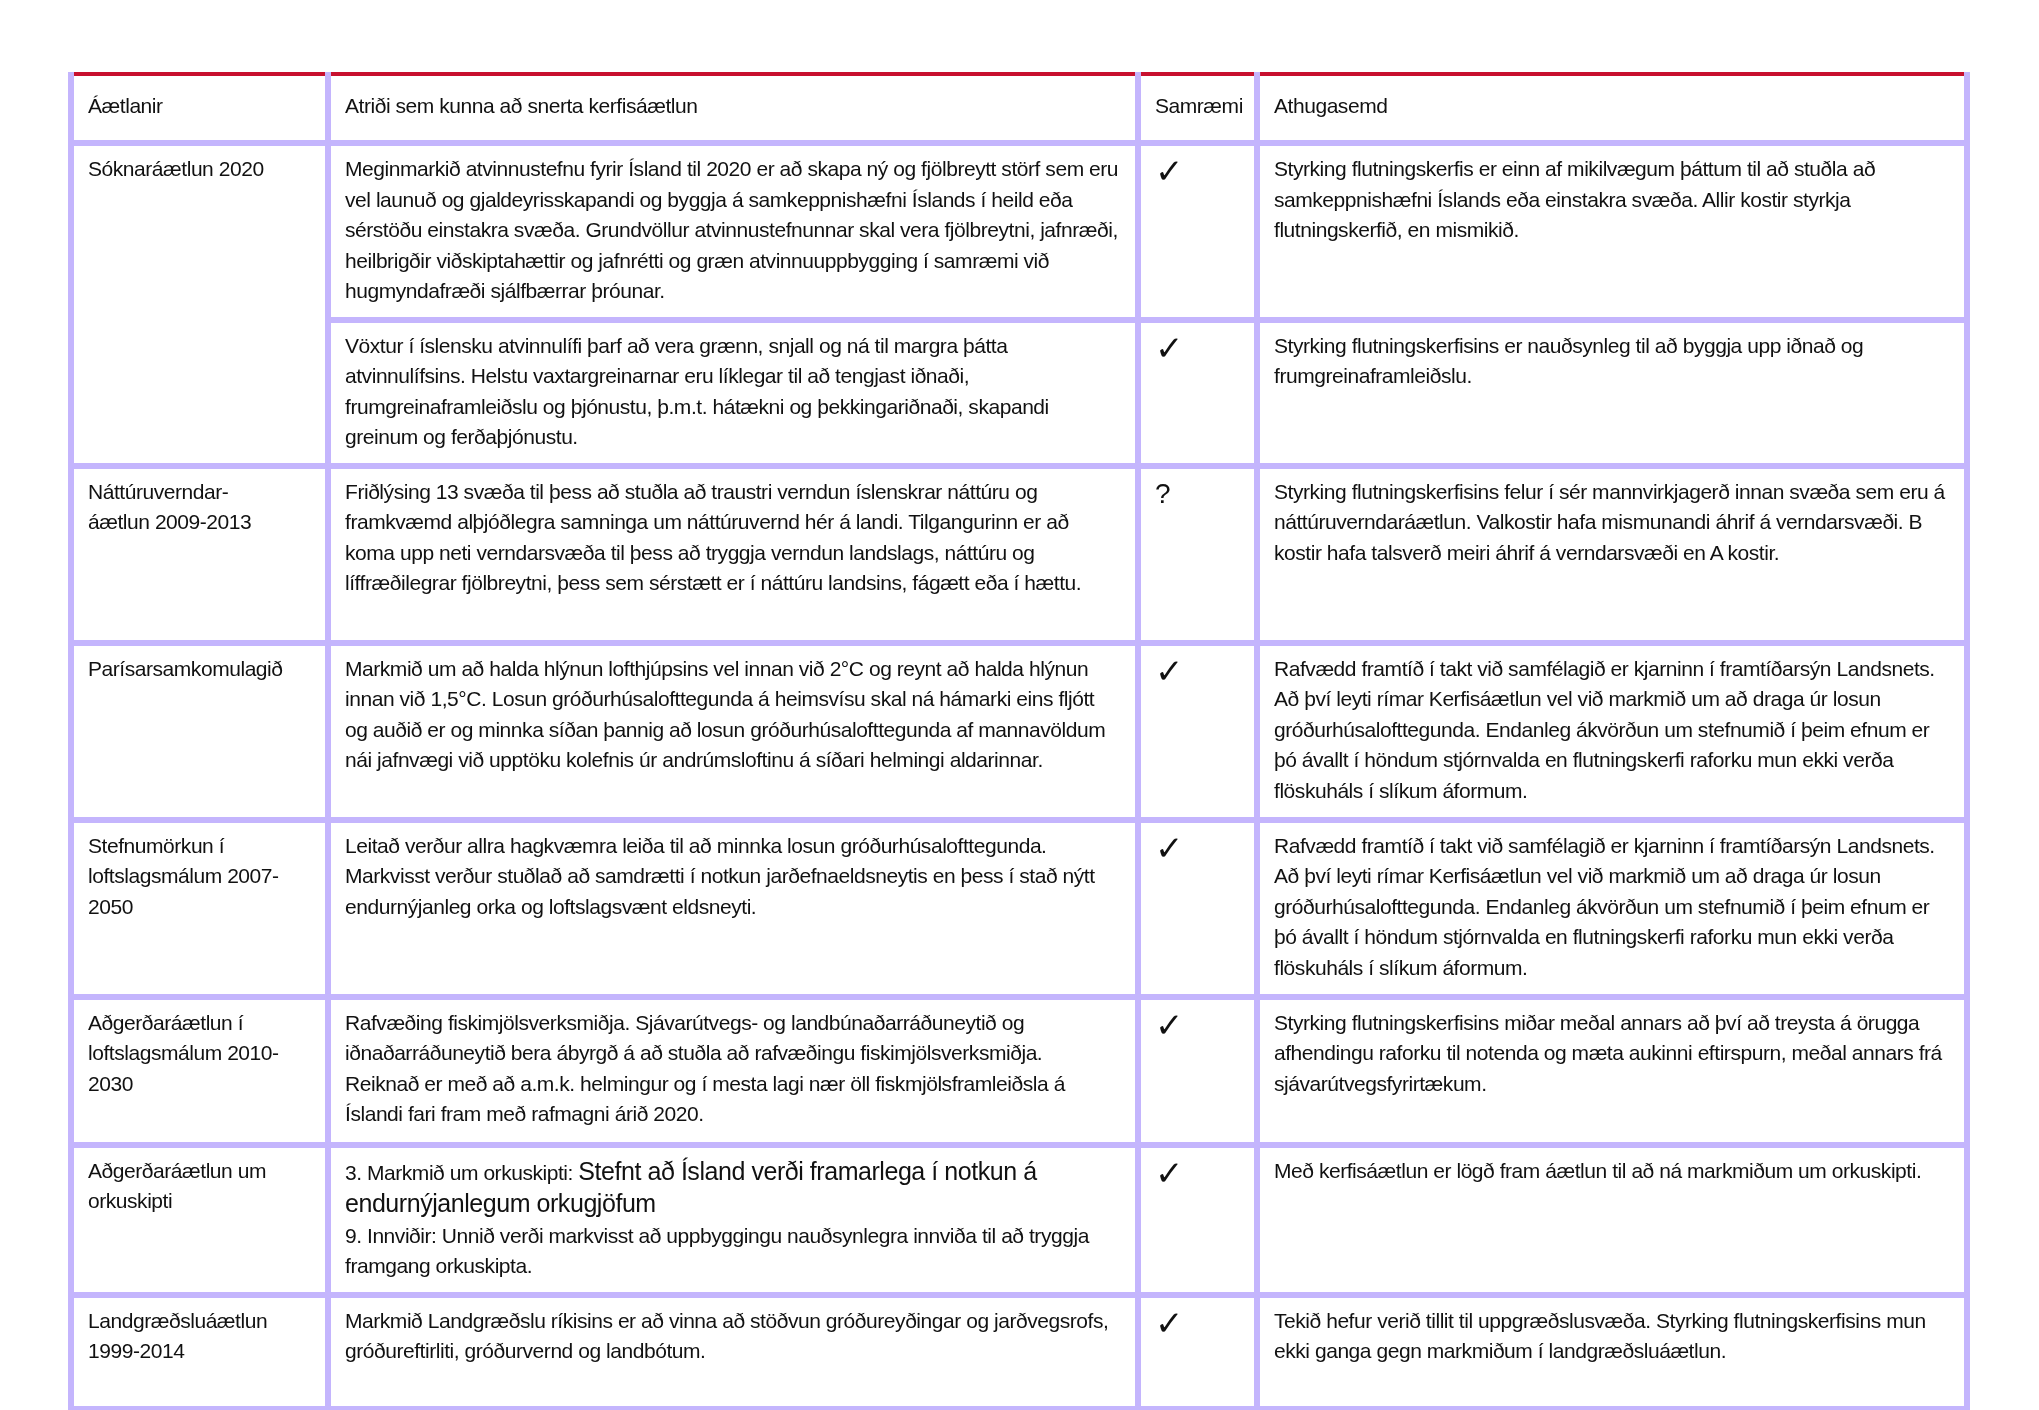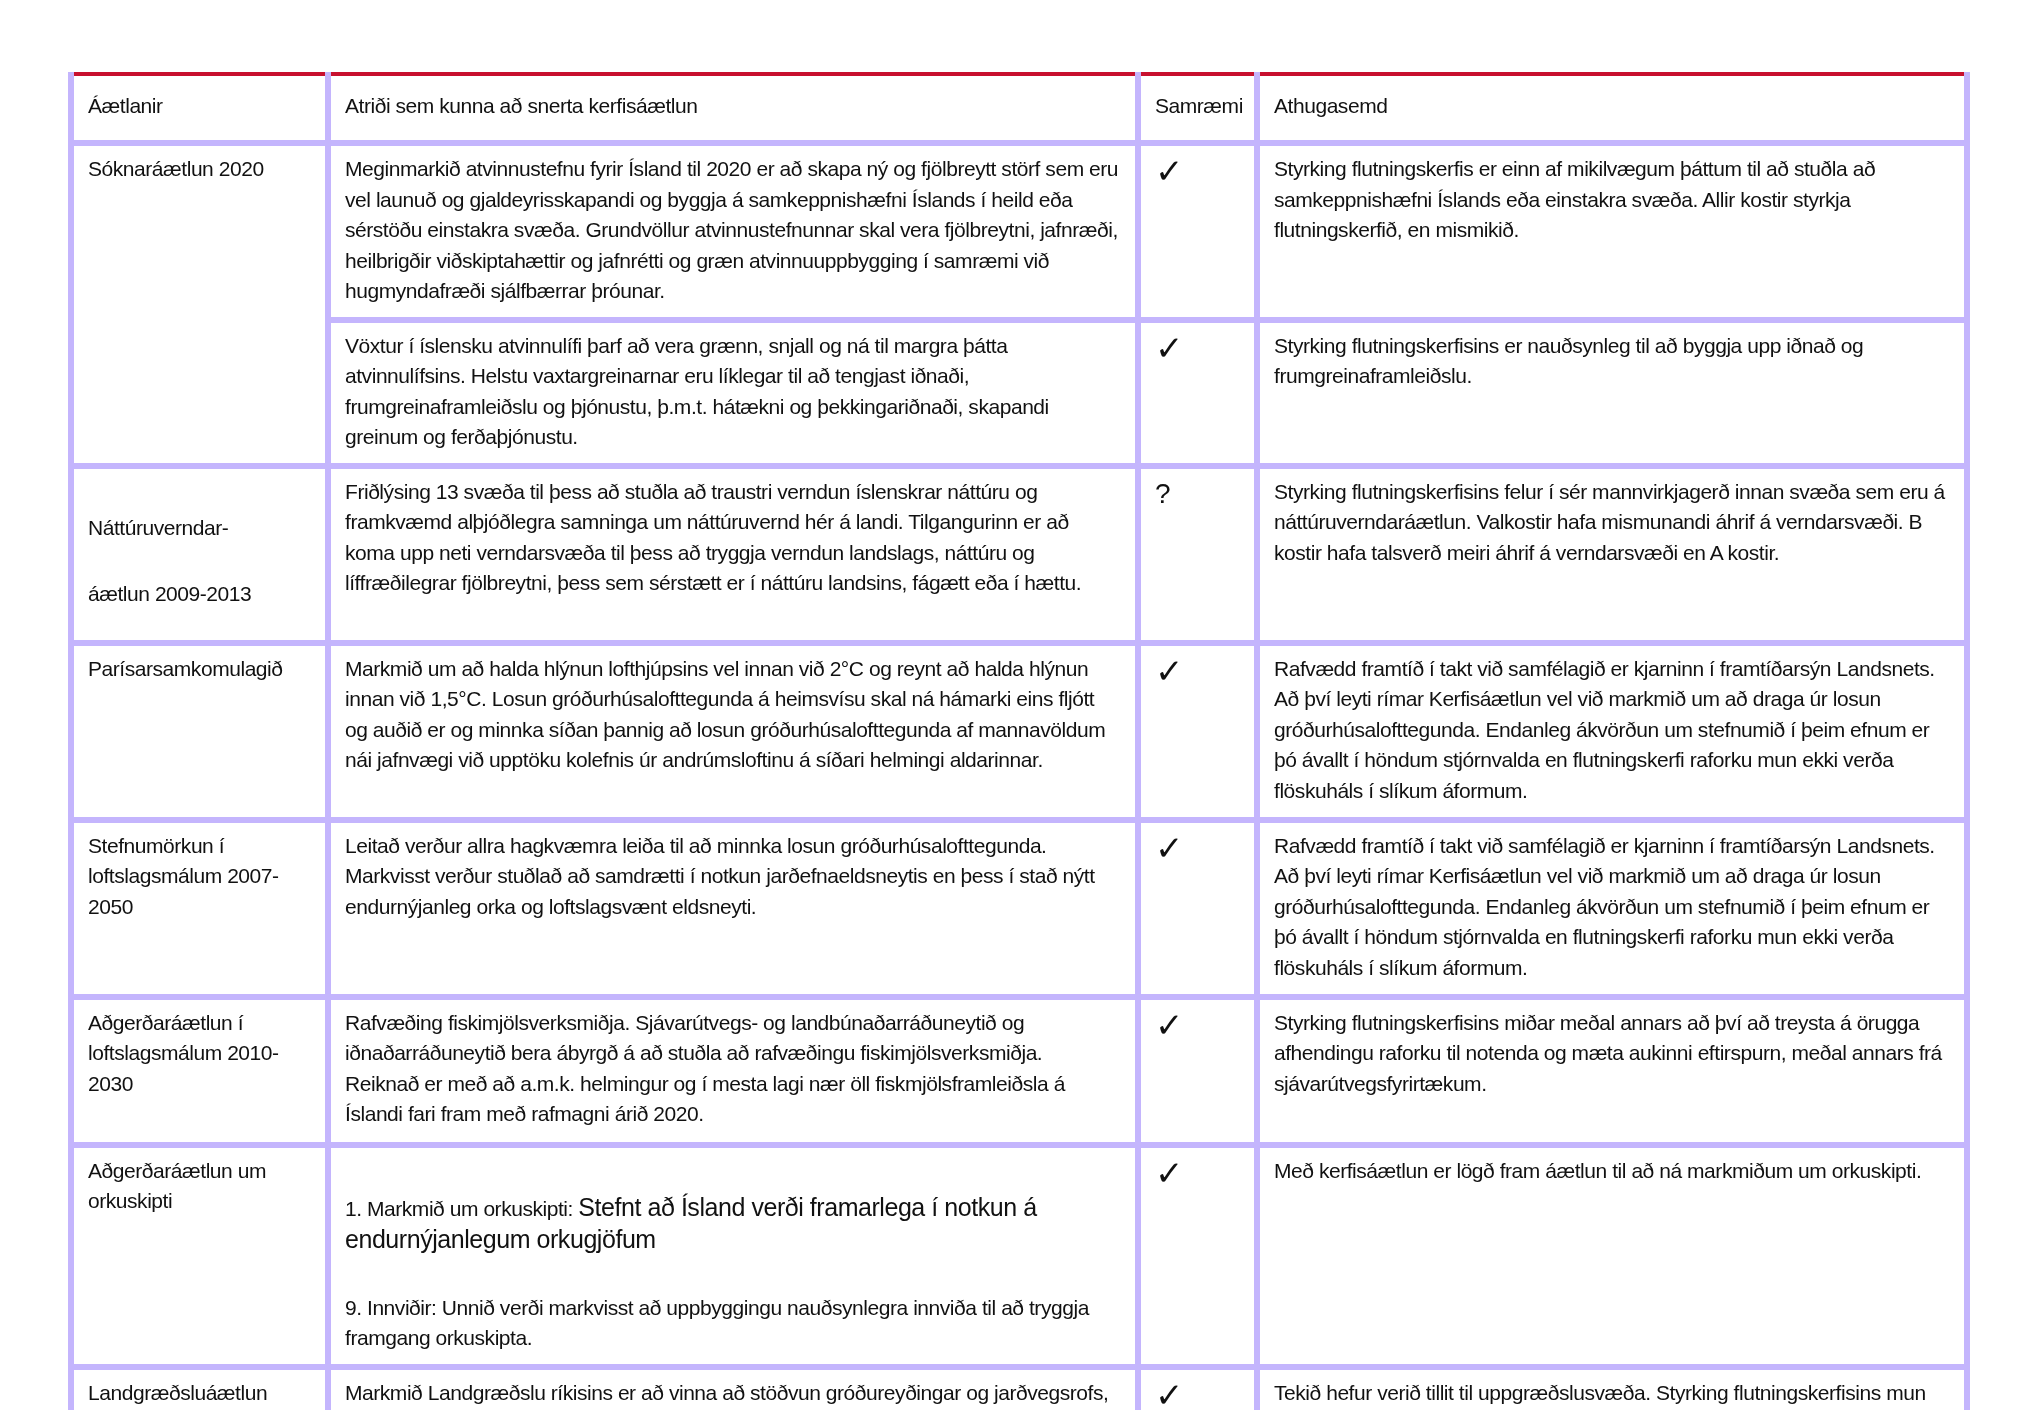--- a/index.html
+++ b/index.html
@@ -33,21 +33,21 @@
   .mark-glyph.q { font-size: 28px; font-family: "Liberation Sans", sans-serif; }
   .big { font-size: 25px; }
   .r1 td { height: 150px; }
   .r2 td { height: 122px; margin-left: 8px; }
   .r3 td { height: 153px; }
   .r4 td { height: 153px; border-radius: 31px; }
   .r5 td { height: 153px; }
   .r6 td { height: 124px; }
   .r7 td { height: 112px; }
   .r8 td { height: 90px; }
-  .para { display: block; margin-top: 36px; }
+  .para { display: block; }
 </style>
 </head>
 <body>
 
 <div class="page">
   <table class="plan">
     <colgroup>
       <col class="c1">
         <col class="c2">
         <col class="c3">
@@ -96,21 +96,21 @@
       </tr>
       <tr class="r6">
         <td>Aðgerðaráætlun í loftslagsmálum 2010-2030</td>
         <td class="body-text">Rafvæðing fiskimjölsverksmiðja. Sjávarútvegs- og landbúnaðarráðuneytið og iðnaðarráðuneytið bera ábyrgð á að stuðla að rafvæðingu fiskimjölsverksmiðja. Reiknað er með að a.m.k. helmingur og í mesta lagi nær öll fiskmjölsframleiðsla á Íslandi fari fram með rafmagni árið 2020.</td>
         <td class="mark"><span class="mark-glyph">✓</span></td>
         <td class="body-text">Styrking flutningskerfisins miðar meðal annars að því að treysta á örugga afhendingu raforku til notenda og mæta aukinni eftirspurn, meðal annars frá sjávarútvegsfyrirtækum.</td>
       </tr>
       <tr class="r7">
         <td>Aðgerðaráætlun um orkuskipti</td>
         <td class="body-text">
-          <span class="para"><span>1. Markmið um orkuskipti: </span><span class="big">Stefnt að Ísland verði framarlega í notkun á endurnýjanlegum orkugjöfum</span></span>
+          <span class="para"><span>3. Markmið um orkuskipti: </span><span class="big">Stefnt að Ísland verði framarlega í notkun á endurnýjanlegum orkugjöfum</span></span>
           <span class="para">9. Innviðir: Unnið verði markvisst að uppbyggingu nauðsynlegra innviða til að tryggja framgang orkuskipta.</span>
         </td>
         <td class="mark"><span class="mark-glyph">✓</span></td>
         <td class="body-text">Með kerfisáætlun er lögð fram áætlun til að ná markmiðum um orkuskipti.</td>
       </tr>
       <tr class="r8">
         <td>Landgræðsluáætlun 1999-2014</td>
         <td class="body-text">Markmið Landgræðslu ríkisins er að vinna að stöðvun gróðureyðingar og jarðvegsrofs, gróðureftirliti, gróðurvernd og landbótum.</td>
         <td class="mark"><span class="mark-glyph">✓</span></td>
         <td class="body-text">Tekið hefur verið tillit til uppgræðslusvæða. Styrking flutningskerfisins mun ekki ganga gegn markmiðum í landgræðsluáætlun.</td>

